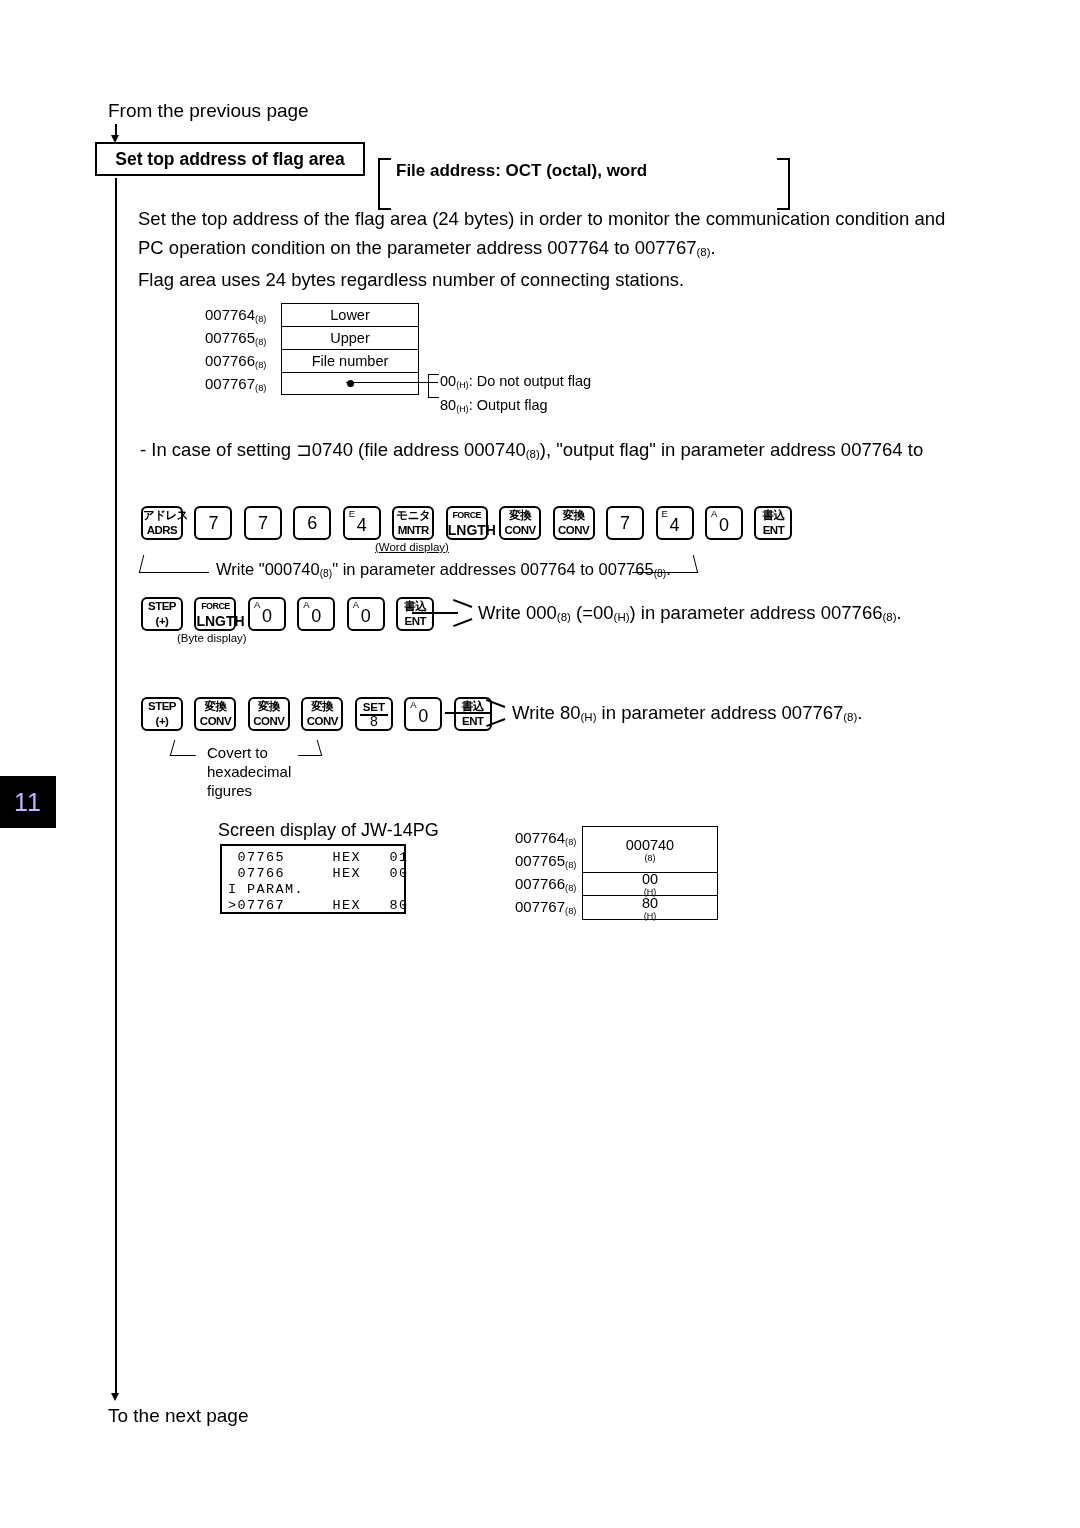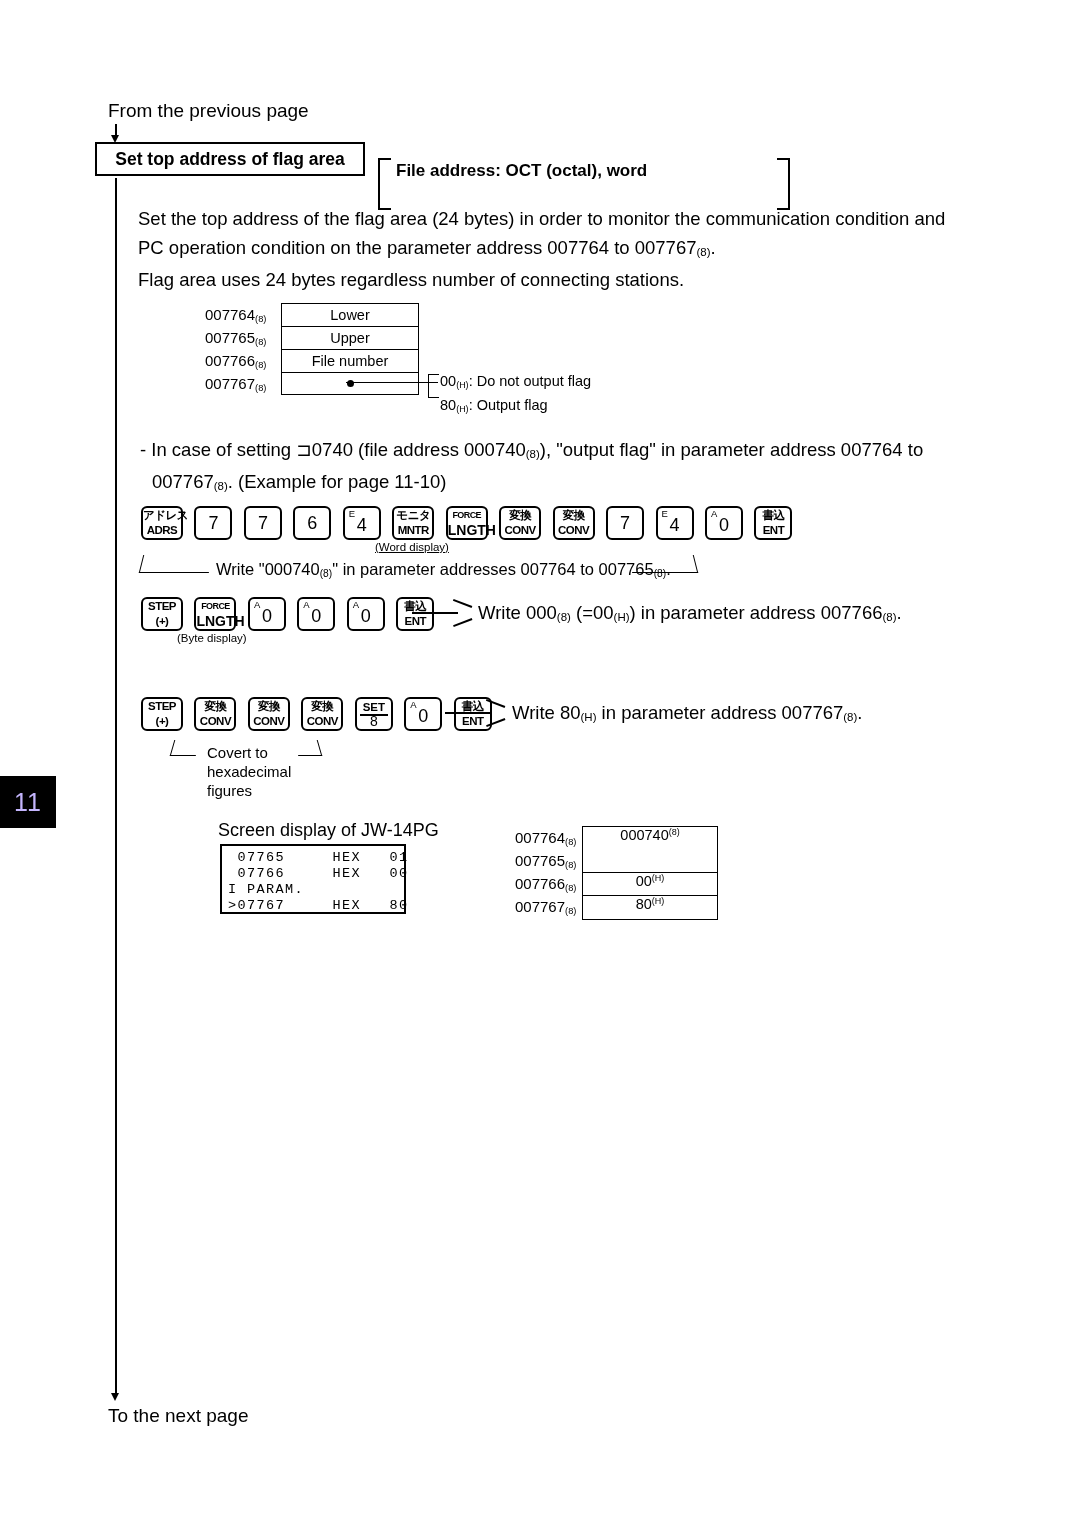--- a/index.html
+++ b/index.html
@@ -374,24 +374,26 @@
   .addr2-grid {
     position: absolute;
     left: 67px; top: 0;
     width: 136px;
     border: 1px solid #000;
     box-sizing: border-box;
   }
   .addr2-grid .c {
     height: 23px;
     display: flex;
+    align-items: center;
     justify-content: center;
     font-size: 14.5px;
     border-bottom: 1px solid #000;
     box-sizing: border-box;
+    flex-direction: column;
   }
   .addr2-grid .c.tall { height: 46px; }
   .addr2-grid .c.last { border-bottom: none; }
 
   
   .page-num {
     position: absolute;
     left: 0; top: 1464px;
     width: 1080px;
     text-align: center;
@@ -454,23 +456,20 @@
   <div class="leader-h"></div>
   <div class="leader-brk"></div>
   <div class="flag-notes">
     <div class="nowrap"><span>00</span><span class="sub">(H)</span><span>: Do not output flag</span></div>
     <div class="nowrap"><span>80</span><span class="sub">(H)</span><span>: Output flag</span></div>
   </div>
 
   <div class="abs case-para">
     <div>
       <span>- In case of setting </span><span>⊐</span><span>0740 (file address 000740</span><span class="sub">(8)</span><span>), "output flag" in parameter address 007764 to</span>
-    </div>
-    <div class="indent">
-      <span>007767</span><span class="sub">(8)</span><span>. (Example for page 11-10)</span>
     </div>
   </div>
 
   <div class="keyrow" style="left:141px; top:506px;">
     
     <span class="key wide">
       <span class="jp">アドレス</span>
       <span class="en">ADRS</span>
     </span>
     <span class="key">

